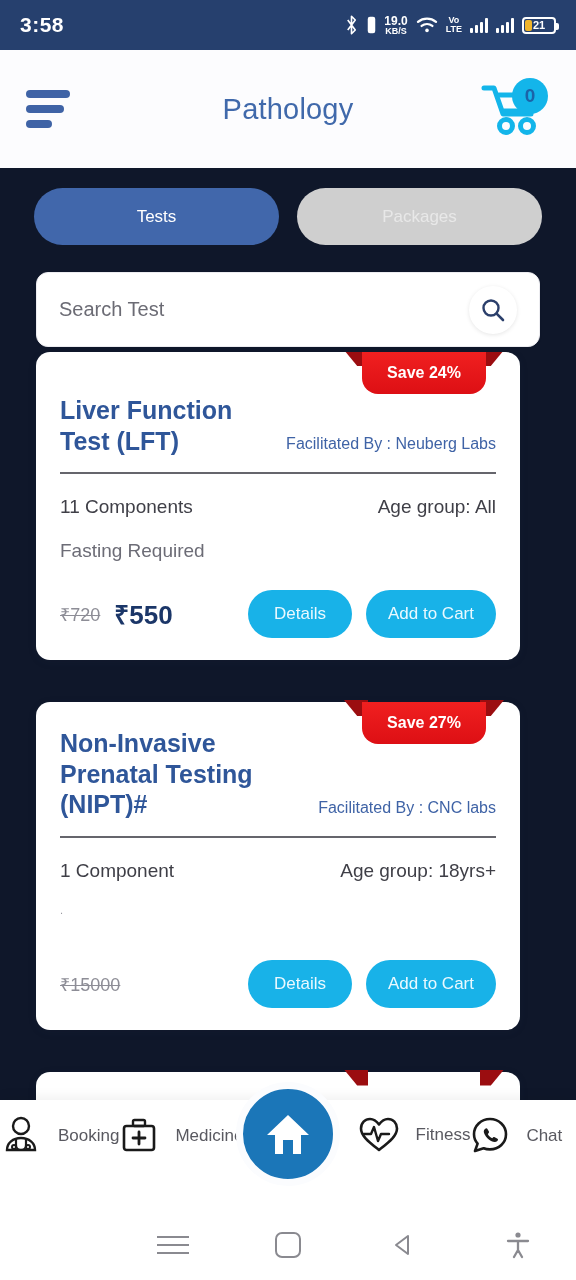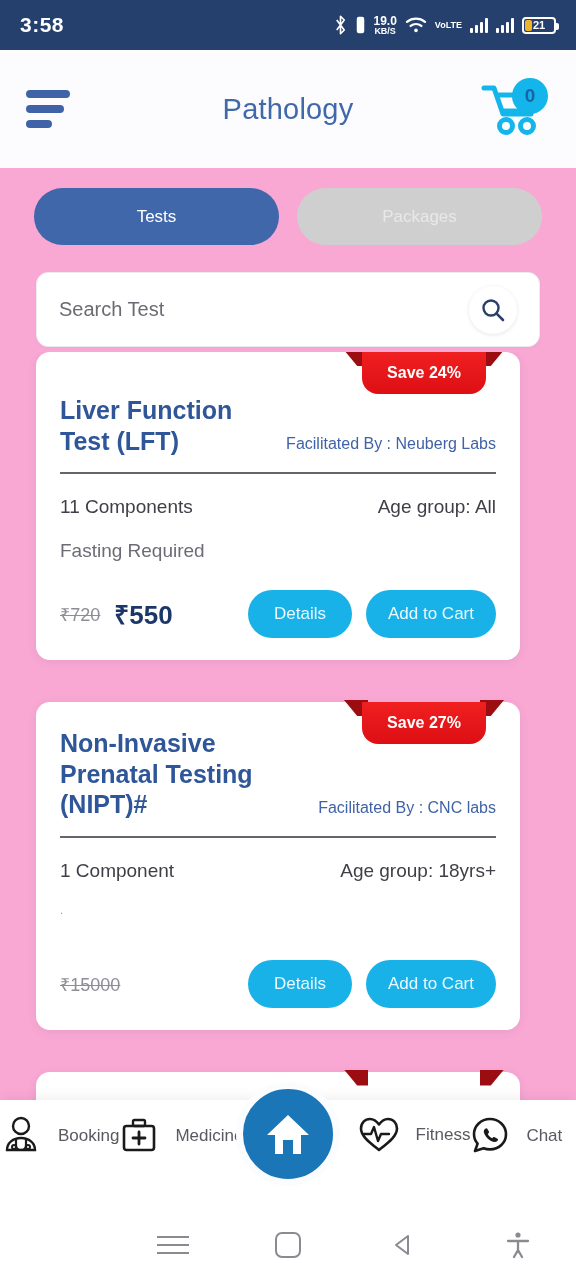--- a/index.html
+++ b/index.html
@@ -1,35 +1,35 @@
 <!DOCTYPE html>
 <html><head>
 <meta charset="utf-8">
 <style>
   * { box-sizing: border-box; margin: 0; padding: 0; }
   html, body {
     width: 576px; height: 1280px;
     font-family: "Liberation Sans", sans-serif;
     background: #ffffff; overflow: hidden;
   }
-  #app { position: relative; width: 576px; height: 1280px; background: #f9a8d4; }
+  #app { position: relative; width: 576px; height: 1280px; background: #0f172a; }
 
   
   .statusbar {
     position: absolute; top: 0; left: 0; width: 576px; height: 50px;
     background: #26406e; display: flex; align-items: center;
     padding: 0 20px; color: #ffffff;
   }
   .sb-time { font-size: 21px; font-weight: 700; letter-spacing: .5px; }
   .sb-right { margin-left: auto; display: flex; align-items: center; gap: 8px; }
   .sb-ico { display: flex; align-items: center; }
   .kbs { display: flex; flex-direction: column; align-items: center; line-height: 1; }
   .kbs .k1 { font-size: 12px; font-weight: 700; }
   .kbs .k2 { font-size: 9px; font-weight: 700; }
-  .volte { display: flex; align-items: center; line-height: 1; }
+  .volte { display: flex; flex-direction: column; align-items: center; line-height: 1; }
   .volte .v1 { font-size: 9px; font-weight: 700; }
   .volte .v2 { font-size: 9px; font-weight: 700; }
   .bars { display: flex; align-items: flex-end; gap: 2px; height: 16px; }
   .bars i { display: block; width: 3px; background: #fff; border-radius: 1px; }
   .bars i:nth-child(1){height:5px} .bars i:nth-child(2){height:8px}
   .bars i:nth-child(3){height:11px} .bars i:nth-child(4){height:15px}
   .batt { position: relative; width: 34px; height: 17px; border: 2px solid #fff;
           border-radius: 4px; display: flex; }
   .batt::after { content:""; position:absolute; right:-5px; top:4px; width:3px; height:7px;
                  background:#fff; border-radius:0 2px 2px 0; }

